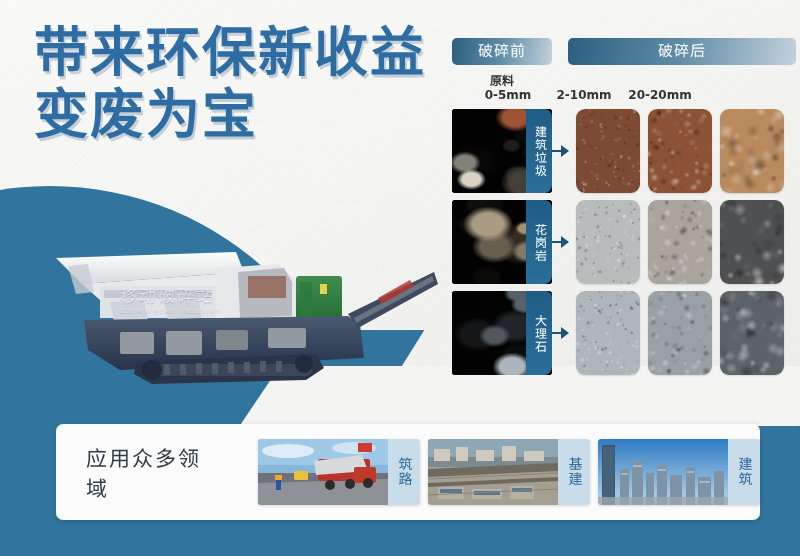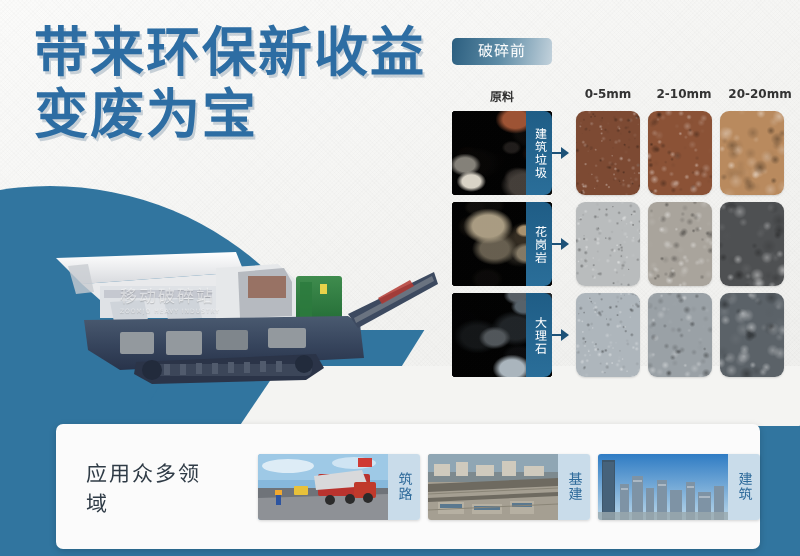--- a/index.html
+++ b/index.html
@@ -74,21 +74,21 @@
   .hdr-row{display:flex;align-items:flex-end;}
   .hdr{
     height:27px;line-height:27px;text-align:center;color:#ffffff;
     font-size:15px;letter-spacing:1px;border-radius:5px;
     background:linear-gradient(100deg,#2c5f80 0%,#5d8ba5 48%,#c3d2dc 100%);
     font-family:"DejaVu Sans","Liberation Sans",sans-serif;
   }
   #hdr-before{width:100px;}
   #hdr-after{width:228px;margin-left:16px;}
 
-  .sub-row{display:flex;margin-top:22px;}
+  .sub-row{display:flex;margin-top:6px;flex-direction:column;}
   .sub{
     text-align:center;font-size:12px;color:#333;font-weight:bold;
     font-family:"DejaVu Sans","Liberation Sans",sans-serif;
   }
   #sub-raw{width:100px;}
   .sub-size{width:72px;margin-left:4px;}
   #sub-sizes{margin-left:16px;display:flex;}
 
   .mat-row{display:flex;align-items:center;margin-top:7px;height:84px;}
   .raw-wrap{position:relative;width:100px;height:84px;border-radius:4px;overflow:hidden;}
@@ -108,21 +108,21 @@
   }
   .arrow::after{
     content:"";position:absolute;left:9px;top:36px;
     border-left:8px solid #1d5278;border-top:6px solid transparent;border-bottom:6px solid transparent;
   }
   .agg{width:64px;height:84px;border-radius:9px;margin-left:8px;
        box-shadow:0 1px 2px rgba(0,0,0,0.13);}
 
   
   #app-card{
-    position:absolute;left:56px;top:424px;width:704px;height:125px;
+    position:absolute;left:56px;top:424px;width:704px;height:96px;
     background:#fbfbfb;border-radius:7px;z-index:8;
     box-shadow:0 2px 7px rgba(0,0,0,0.17);
     display:flex;align-items:center;gap:32px;
   }
   #app-title{
     margin-left:30px;width:180px;font-size:21px;color:#2f3b46;letter-spacing:2px;
     font-family:"DejaVu Sans","Liberation Sans",sans-serif;
   }
   .app-item{
     display:flex;align-items:stretch;height:66px;margin-left:8px;
@@ -213,20 +213,21 @@
     </g>
   </svg>
   <div id="watermark">
     <span>移动破碎站</span>
     <span class="wm-sub">ZOOMJO HEAVY INDUSTRY</span>
   </div>
 
   <div id="compare">
     <div class="hdr-row">
       <div class="hdr" id="hdr-before">破碎前</div>
+      <div class="hdr" id="hdr-after">破碎后</div>
     </div>
     <div class="sub-row">
       <div class="sub" id="sub-raw">原料</div>
       <div id="sub-sizes">
         <div class="sub sub-size">0-5mm</div>
         <div class="sub sub-size">2-10mm</div>
         <div class="sub sub-size">20-20mm</div>
       </div>
     </div>
     <div id="mat-rows">

